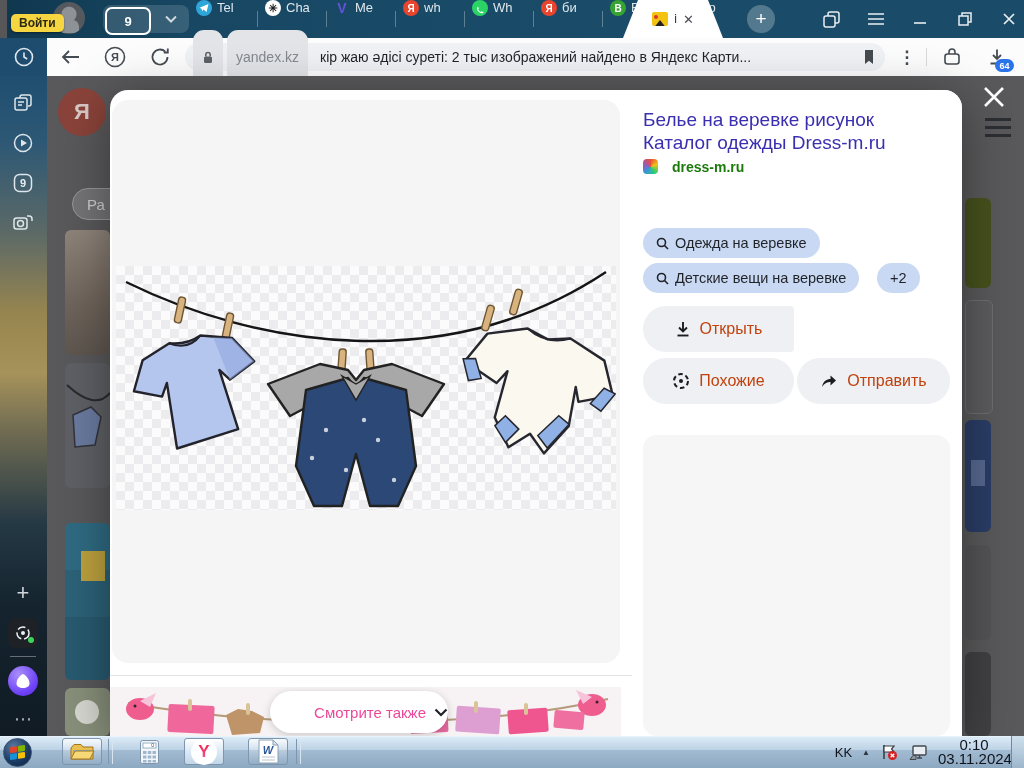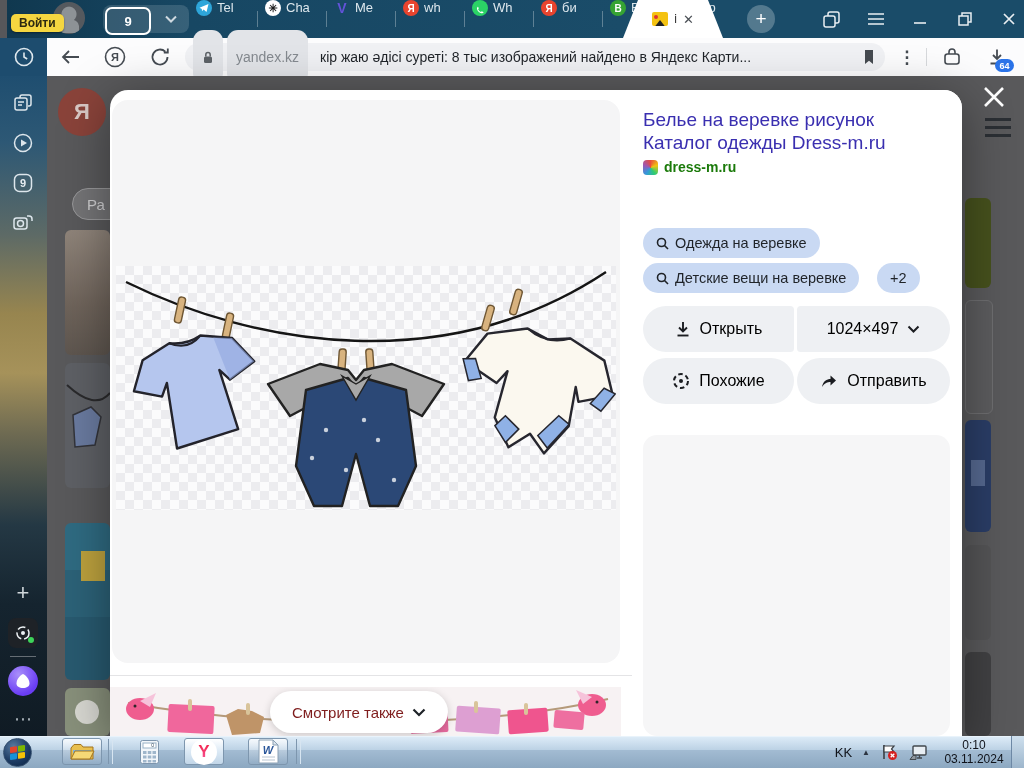--- a/index.html
+++ b/index.html
@@ -76,53 +76,53 @@
   #modal{left:110px;top:90px;width:852px;height:646px;background:#fff;border-radius:18px 18px 0 0;
     box-shadow:0 10px 50px rgba(0,0,0,.4);overflow:hidden}
   #imgcard{left:2px;top:10px;width:508px;height:563px;border-radius:16px;background:#f5f5f6;overflow:hidden}
   #pngarea{left:4px;top:166px;width:500px;height:244px;background-color:#fbfbfc;
     background-image:linear-gradient(45deg,#ececef 25%,transparent 25%,transparent 75%,#ececef 75%),
                      linear-gradient(45deg,#ececef 25%,transparent 25%,transparent 75%,#ececef 75%);
     background-position:0 0,9px 9px;background-size:18px 18px}
   #col-divider{left:0;top:585px;width:522px;height:1px;background:#e4e4e6}
   #seealso{left:0;top:597px;width:511px;height:49px;background:#f7f2f3;overflow:hidden}
   #seealso-pill{left:160px;top:4px;width:178px;height:42px;border-radius:21px;background:#fff;
-    box-shadow:0 2px 8px rgba(0,0,0,.18);display:flex;align-items:center;justify-content:center;gap:8px;
-    font-size:15px;color:#7f1d1d}
+    box-shadow:0 2px 8px rgba(0,0,0,.18);display:flex;align-items:center;justify-content:flex-end;gap:8px;
+    font-size:15px;color:#ec4899}
 
   
   #rpanel{left:522px;top:0;width:330px;height:700px;background:#fff}
   #rtitle{left:11px;top:18px;width:302px;font-size:19px;line-height:23px;color:#3a2fb0;font-weight:500}
-  #rsite{left:11px;top:69px;display:flex;align-items:center;gap:6px}
+  #rsite{left:11px;top:69px;display:flex;align-items:flex-start;gap:14px}
   #rsite .favdot{width:15px;height:15px;border-radius:4px;
     background:conic-gradient(#e84c3d,#f1c40f,#2ecc71,#3498db,#9b59b6,#e84c3d)}
   #rsite .name{font-size:14px;font-weight:bold;color:#1b7a0a}
   #rcaption{left:11px;top:92px;font-size:14.5px;color:#333}
   .qchip{height:30px;border-radius:15px;background:#c9d9f3;display:inline-flex;align-items:center;gap:6px;
     padding:0 13px;font-size:14.5px;color:#1f2328}
   .btn{height:46px;background:#eef0f3;display:flex;align-items:center;justify-content:center;gap:9px;
-    font-size:16px;color:#000000}
+    font-size:16px;color:#c2410c}
   #ph-card{left:11px;top:345px;width:307px;height:301px;border-radius:14px;background:#f6f6f7}
 
   
   #taskbar{left:0;top:736px;width:1024px;height:32px;
     background:linear-gradient(180deg,#dcebf7 0%,#bcd2e5 40%,#a2bbd2 42%,#8ba7c0 100%);
     border-top:1px solid #e9f3fb}
   #orb{left:3px;top:738px;width:29px;height:29px;border-radius:50%;
     background:radial-gradient(circle at 35% 28%,#57799f,#1d3c64 55%,#0b2140 100%);
     border:1px solid #35506f;box-sizing:border-box;display:flex;align-items:center;justify-content:center}
   #flag{display:grid;grid-template-columns:7px 7px;grid-template-rows:6px 6px;gap:1px;transform:skewY(-8deg)}
   #flag i{border-radius:1px}
   .tkbtn{top:738px;width:40px;height:27px;border:1px solid #7d96ae;border-radius:3px;
     background:linear-gradient(180deg,rgba(255,255,255,.75),rgba(255,255,255,.25) 45%,rgba(150,175,200,.3));
     display:flex;align-items:center;justify-content:center;box-sizing:border-box}
   .grip{top:739px;width:3px;height:25px;border-left:1px solid #7d96ae;border-right:1px solid #d7e5f1}
   #tray{right:14px;top:736px;height:32px;display:flex;align-items:center;gap:10px}
   #tray .lang{font-size:13px;color:#10131a}
-  #clock{font-size:12px;color:#10131a;text-align:center;line-height:14px;width:72px}
+  #clock{font-size:15px;color:#10131a;text-align:center;line-height:14px;width:72px}
   #showdesk{right:0;top:736px;width:12px;height:32px;border-left:1px solid #6d88a5;
     background:linear-gradient(180deg,#cfe0ee,#9db6cc)}
 </style>
 </head>
 <body>
 
 <div id="tabbar" class="abs">
   <div id="avatar" class="abs"></div>
   <div id="login-badge" class="abs">Войти</div>
 
@@ -251,21 +251,21 @@
 </div>
 
 <div id="addr" class="abs">
   <span class="chip-g">
     <svg width="12" height="13">
         <rect x="2" y="5.5" width="8" height="6.5" rx="1.5" fill="#5c6166"></rect>
         <path d="M3.8 5.5V3.8a2.2 2.2 0 0 1 4.4 0v1.7" stroke="#5c6166" stroke-width="1.5" fill="none"></path>
       </svg>
   </span>
   <span class="chip-g" id="domain">yandex.kz</span>
-  <span id="query">кір жаю әдісі суреті: 8 тыс изображений найдено в Яндекс Карти...</span>
+  <span id="query">кір жаю әдісі суреті: 2 тыс изображений найдено в Яндекс Карти...</span>
   <span>
     <svg width="16" height="18">
         <path d="M4 2h8v14l-4-3.2L4 16z" fill="#454a50"></path>
       </svg>
   </span>
 </div>
 <div class="tbicon abs" style="left:895px;color:#454b52;font-size:17px;font-weight:bold">⋮</div>
 <div class="abs" style="left:926px;top:48px;width:1px;height:18px;background:#d7d9dc"></div>
 <div class="tbicon abs" style="left:940px">
   <svg width="20" height="20">
@@ -476,26 +476,20 @@
     </div>
     <div class="qchip abs" style="left:245px;top:173px">+2</div>
 
     <div class="btn abs" style="left:11px;top:216px;width:151px;border-radius:24px 4px 4px 24px">
       <svg width="16" height="17">
           <path d="M8 1v9M4 6.5L8 10.5 12 6.5" stroke="#1b1d21" stroke-width="1.9" fill="none"></path>
           <path d="M2.5 14.5h11" stroke="#1b1d21" stroke-width="1.9"></path>
         </svg>
       <span>Открыть</span>
     </div>
-    <div class="btn abs" style="left:165px;top:216px;width:153px;border-radius:4px 24px 24px 4px">
-      <span>1024×497</span>
-      <svg width="13" height="9">
-          <path d="M1.5 1.5l5 5 5-5" stroke="#1b1d21" stroke-width="2" fill="none"></path>
-        </svg>
-    </div>
     <div class="btn abs" style="left:11px;top:268px;width:151px;border-radius:23px">
       <svg width="18" height="18">
           <circle cx="9" cy="9" r="7" stroke="#1b1d21" stroke-width="2" fill="none" stroke-dasharray="4.5 3"></circle>
           <circle cx="9" cy="9" r="2" fill="#1b1d21"></circle>
         </svg>
       <span>Похожие</span>
     </div>
     <div class="btn abs" style="left:165px;top:268px;width:153px;border-radius:23px">
       <svg width="18" height="16">
           <path d="M2,14 C3,8 7,6 10.5,6 V2.5 L16,7.5 10.5,12.5 V9 C7.5,9 4.5,10 2,14 Z" fill="#1b1d21"></path>

